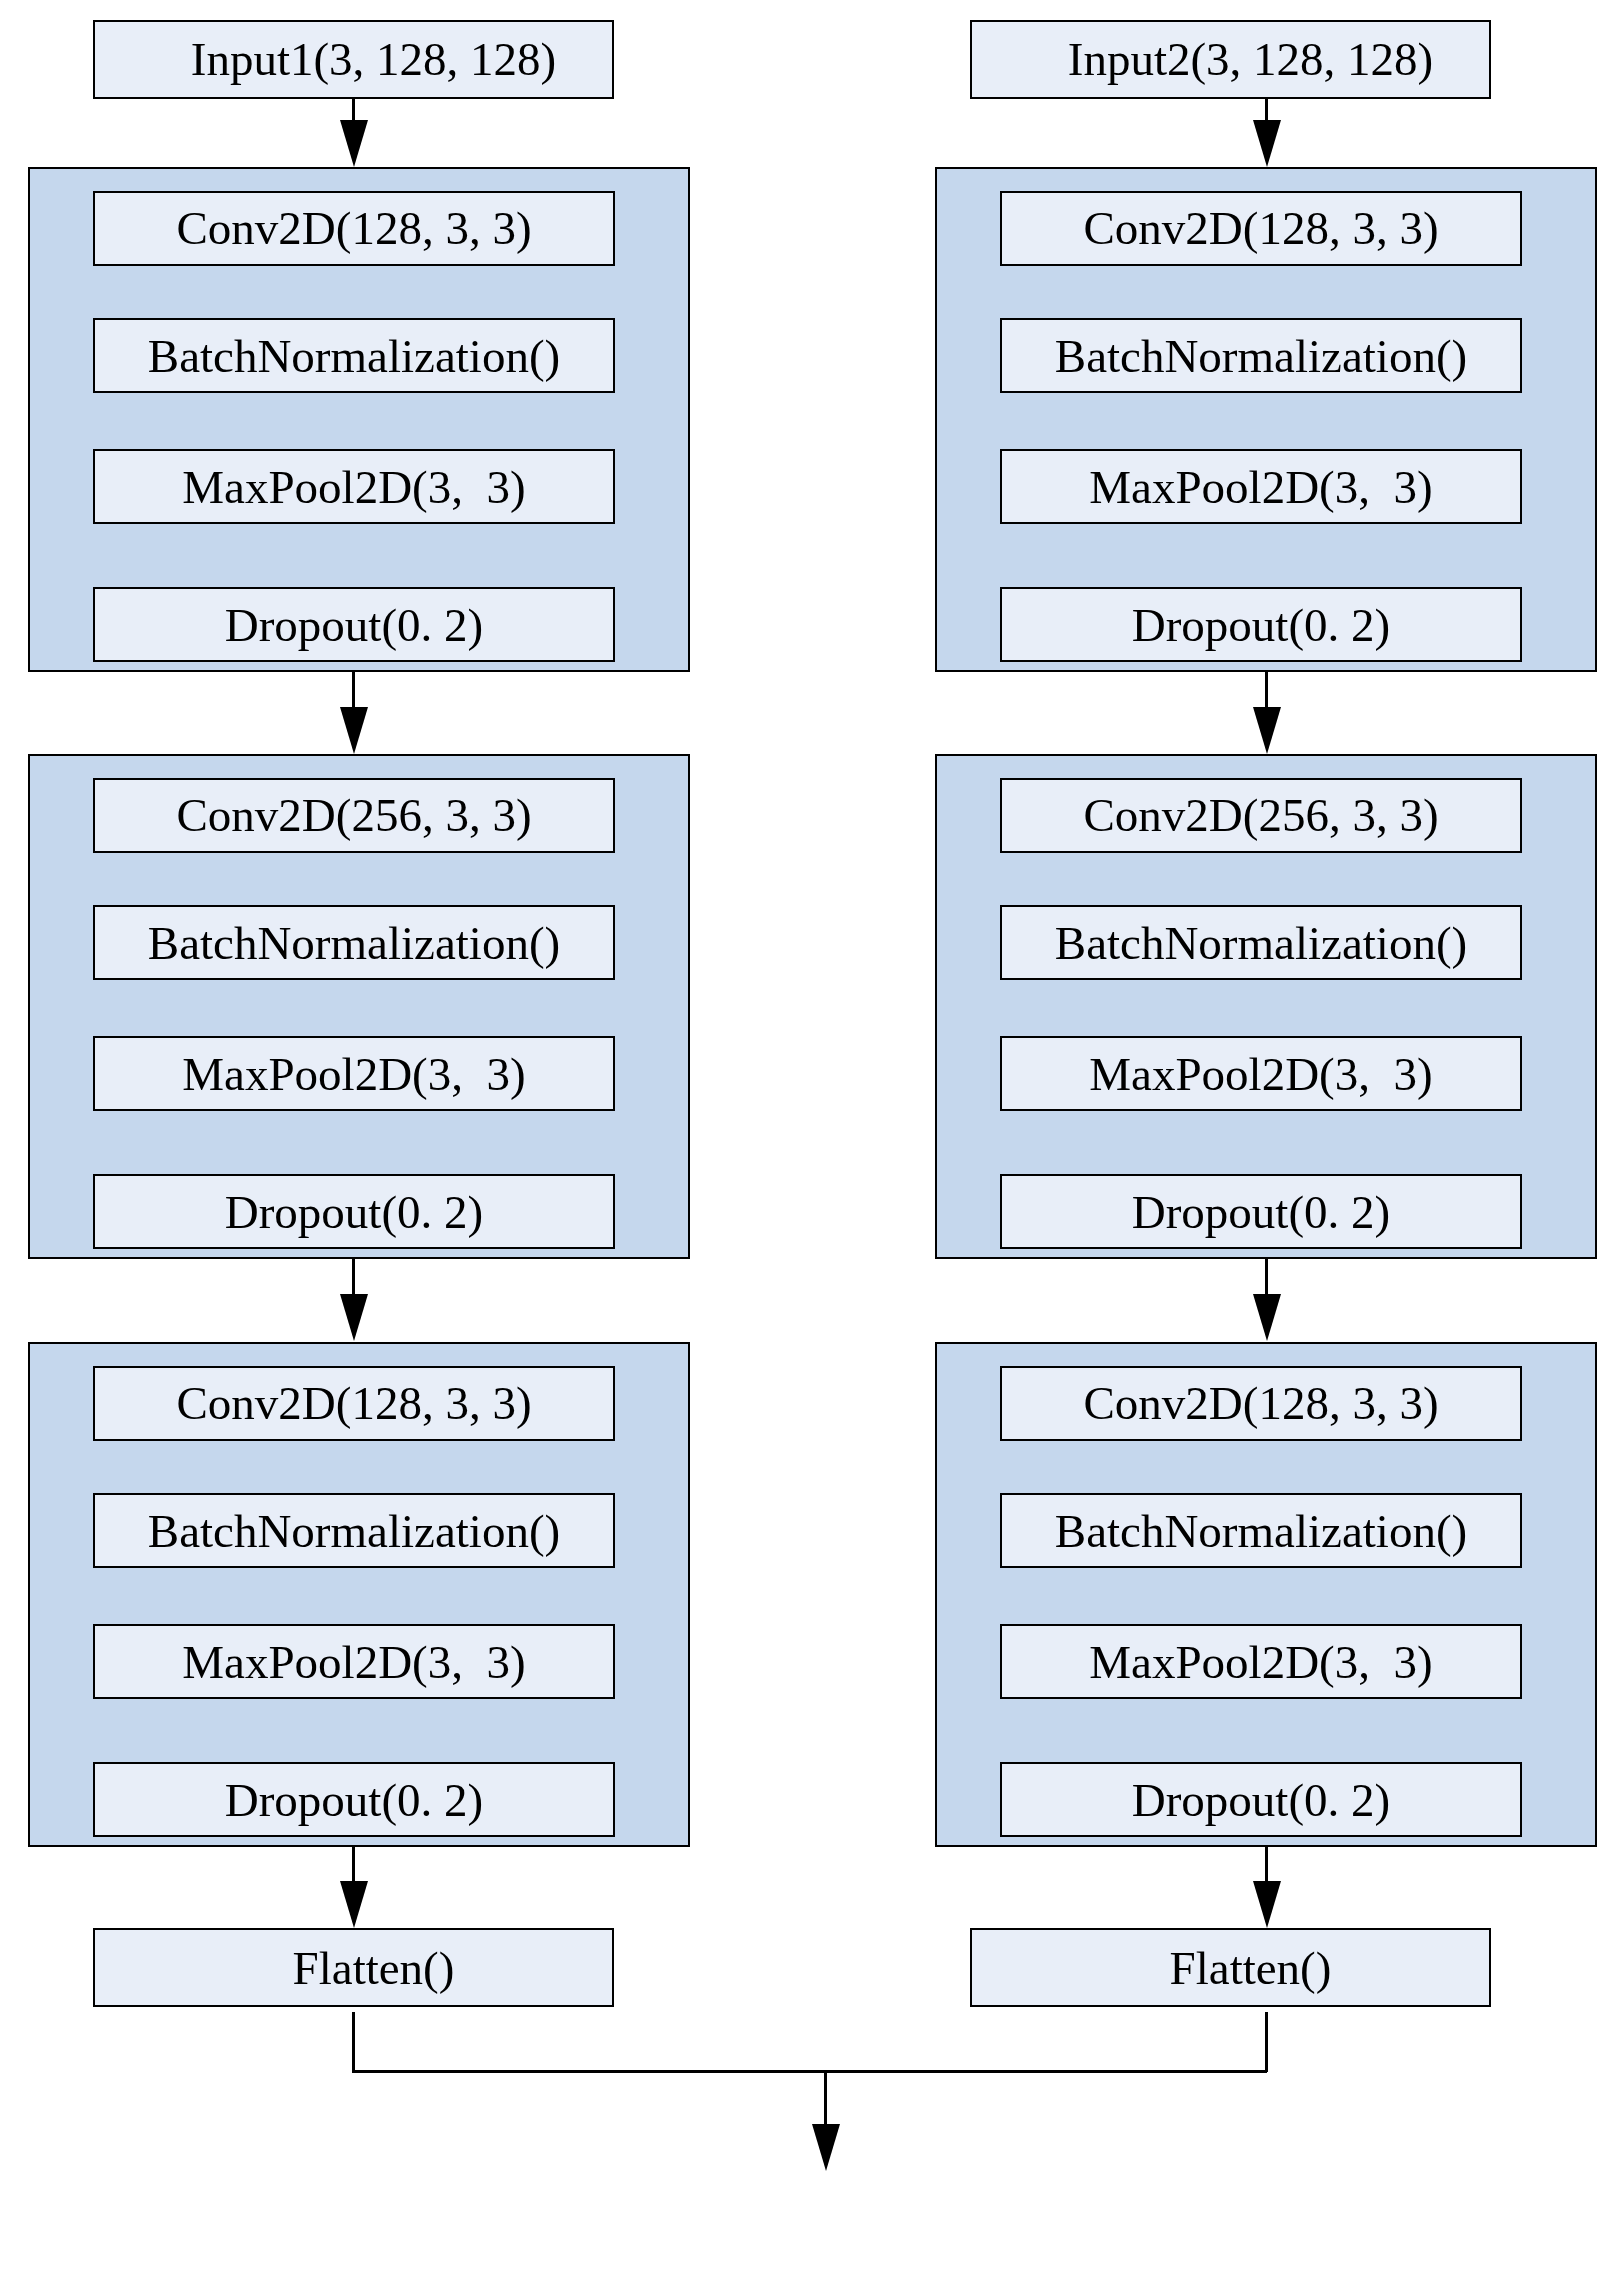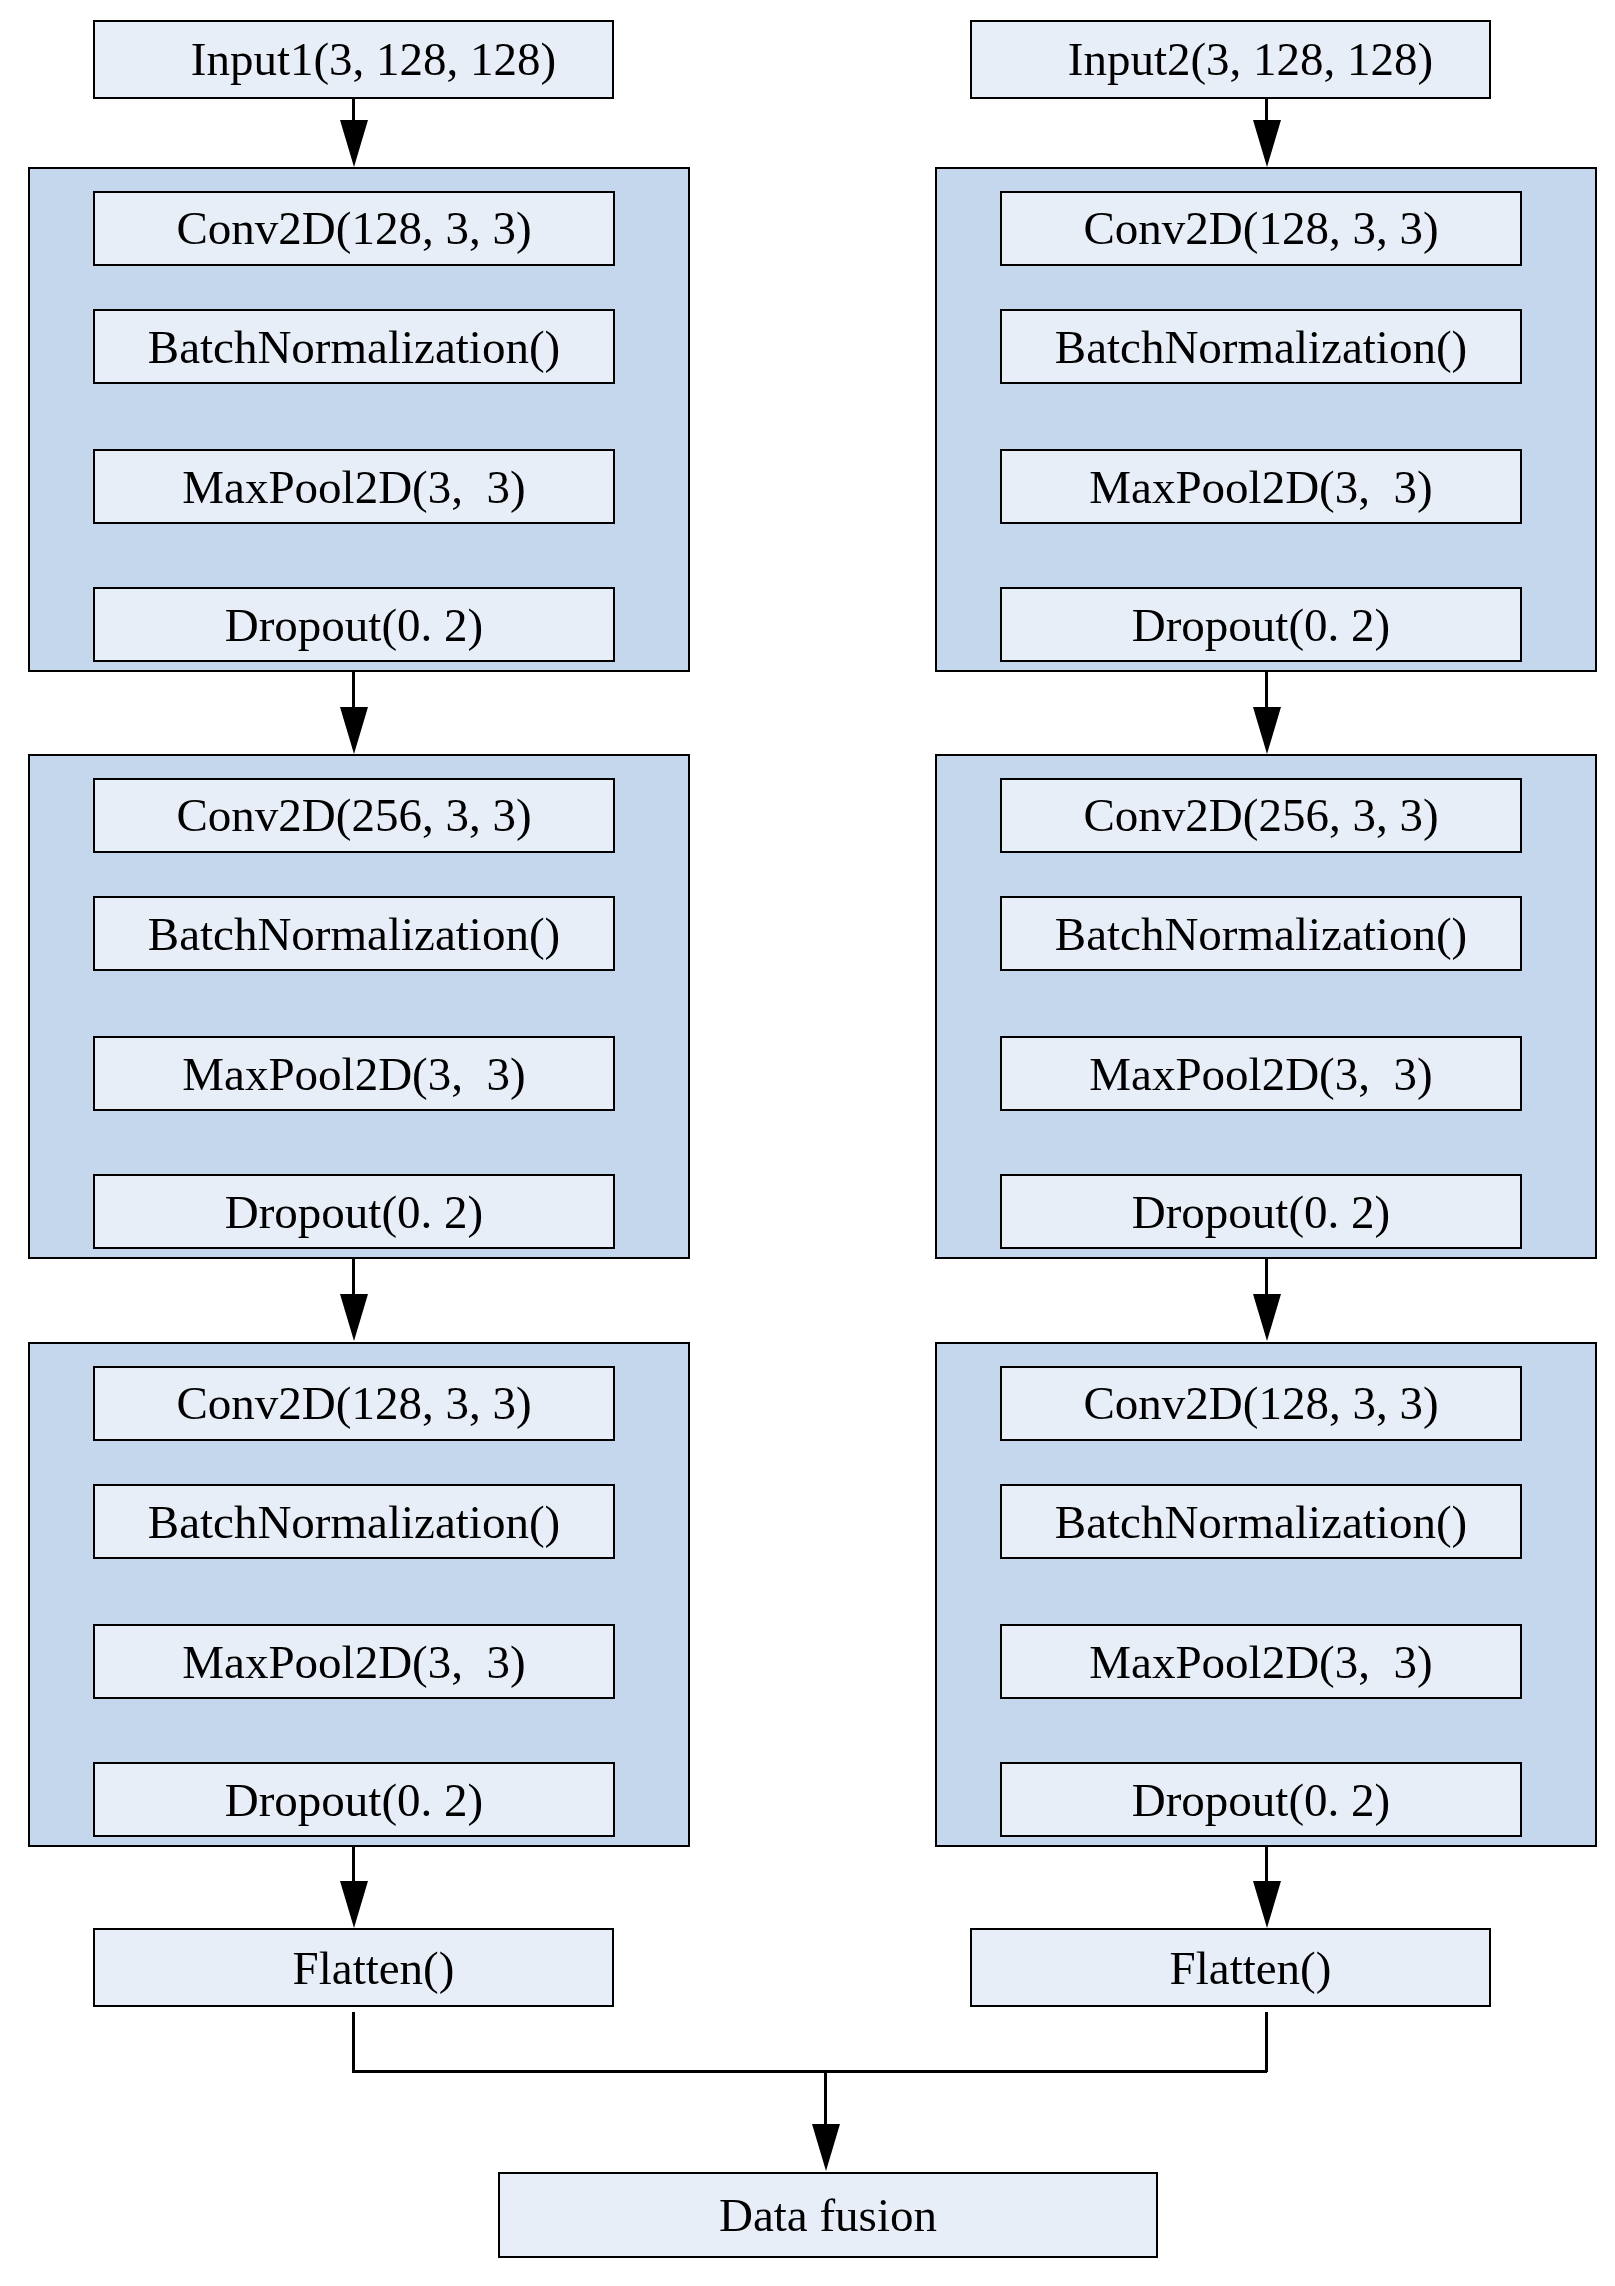--- a/index.html
+++ b/index.html
@@ -25,21 +25,21 @@
   .block{
     position:absolute;width:662px;height:505px;
     background:var(--container-fill);border:2.7px solid var(--border);
   }
   .layer{
     position:absolute;left:63px;width:522px;height:75px;
     background:var(--box-fill);border:2.7px solid var(--border);
     display:flex;align-items:center;justify-content:center;
     font-size:47px;white-space:pre;text-align:center;
   }
-  .l1{top:21.5px}.l2{top:140px}.l3{top:280px}.l4{top:418px}
+  .l1{top:21.5px}.l2{top:149px}.l3{top:280px}.l4{top:418px}
   .b1{top:167px}.b2{top:754px}.b3{top:1342px}
   .col1 .iobox{left:93px}
   .col2 .iobox{left:970px}
   .col1 .block{left:28px}
   .col2 .block{left:935px}
   .col1 .arrow{left:339px}
   .col2 .arrow{left:1252px}
   .input-box{top:19.7px}
   .flatten-box{top:1928px}
   .arrow{
@@ -179,18 +179,15 @@
 
   <div class="vline left"></div>
   <div class="vline right"></div>
   <div class="hline"></div>
 
   <div class="arrow final-arrow">
     <div class="stem"></div>
     <div class="head"></div>
   </div>
 
-  <div class="fusion">
-    <span class="lbl">Data fusion</span>
-  </div>
 
 </div>
 
 
 </body></html>

